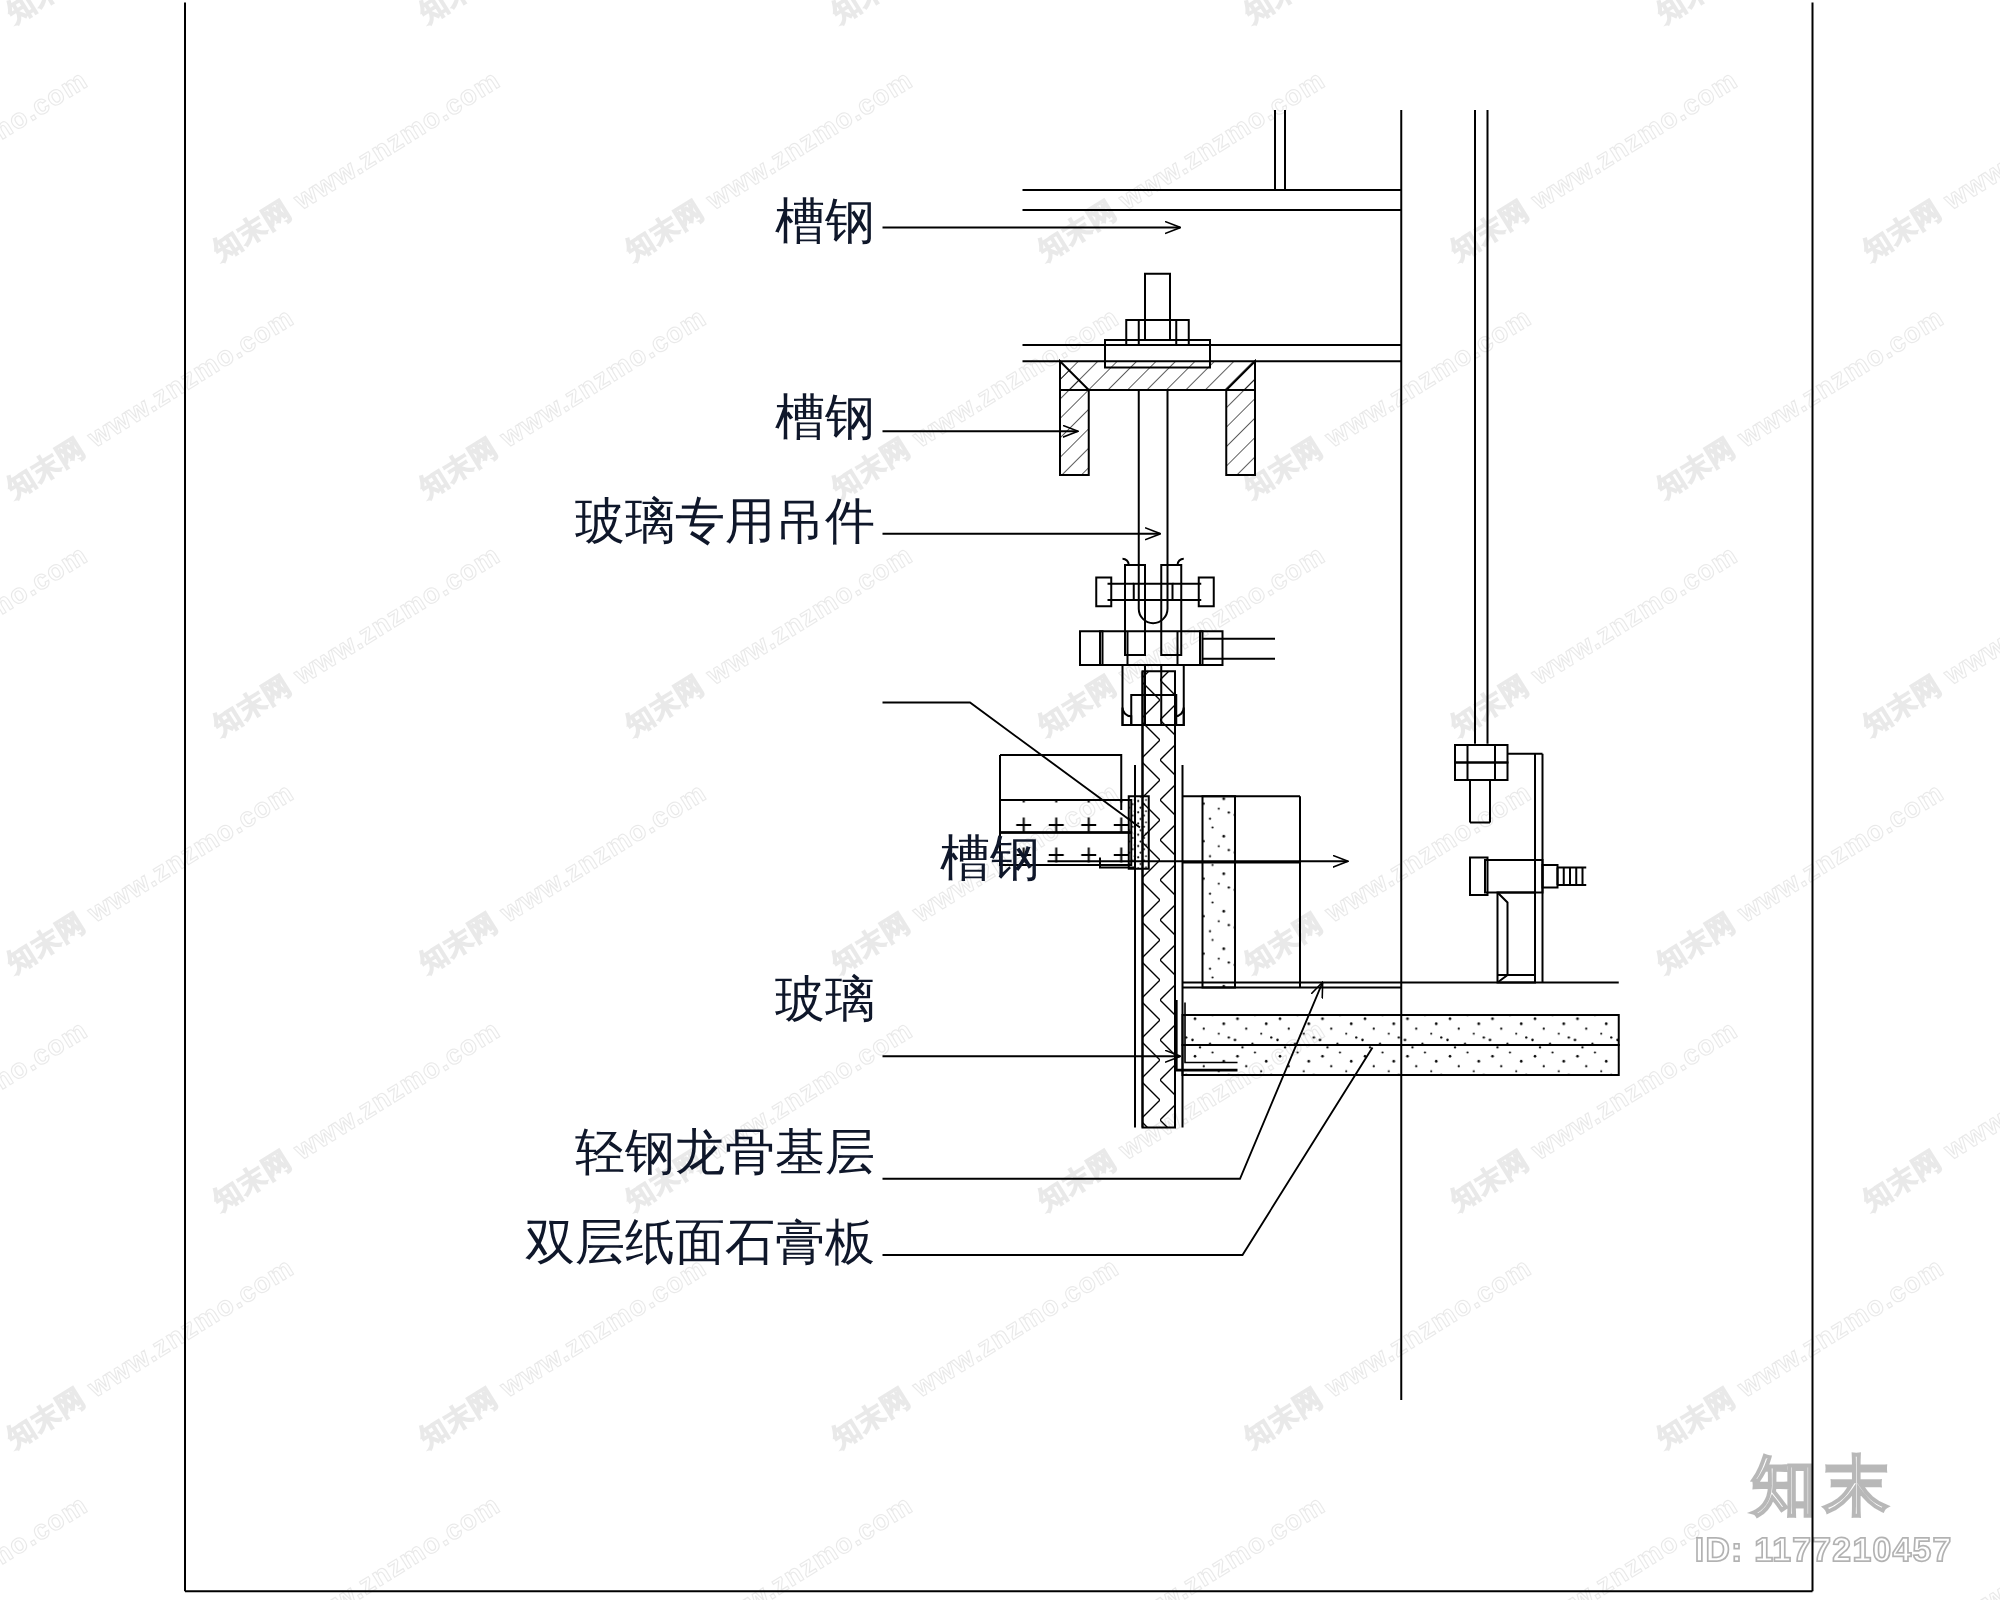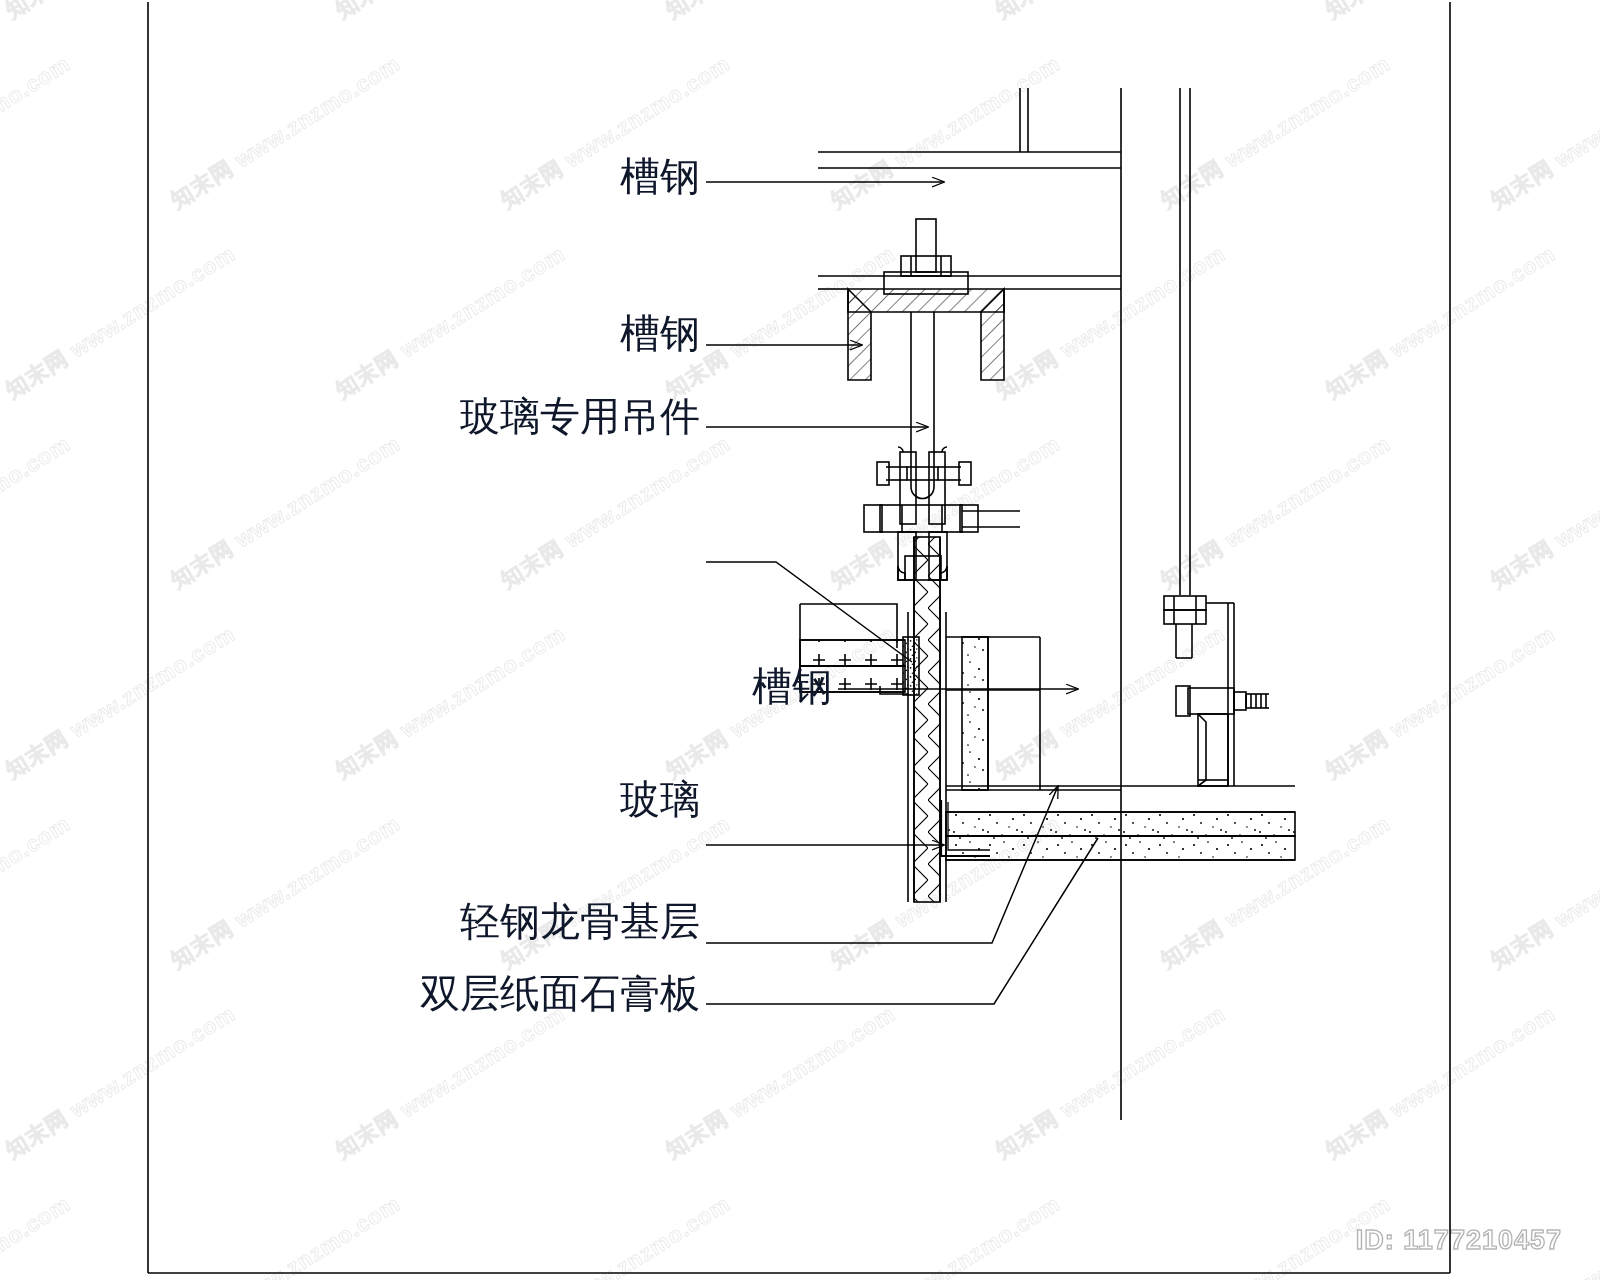--- a/index.html
+++ b/index.html
@@ -384,16 +384,17 @@
   <div class="label" style="right:768px; top:665px;">槽钢</div>
 
 
   <div class="label" style="right:900px; top:778px;font-family:Liberation Serif, serif;">玻璃</div>
 
   <div class="label" style="right:900px; top:900px;">轻钢龙骨基层</div>
 
   <div class="label" style="right:900px; top:972px;">双层纸面石膏板</div>
 
   <div id="brand">
+    <div class="logo-cn">知末</div>
     <div class="brand-id">ID: 1177210457</div>
   </div>
 
 </div>
 
 </body></html>

